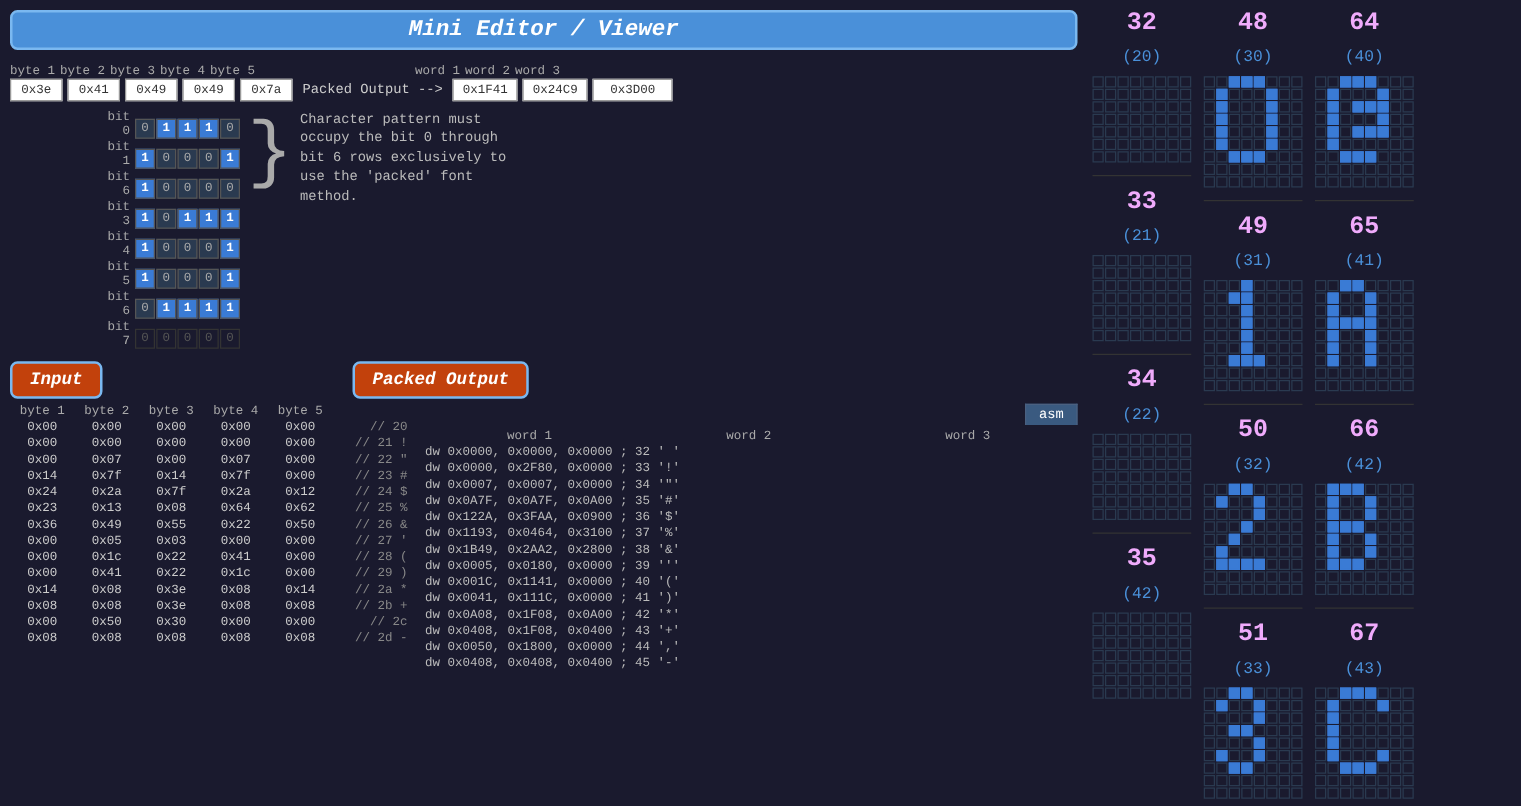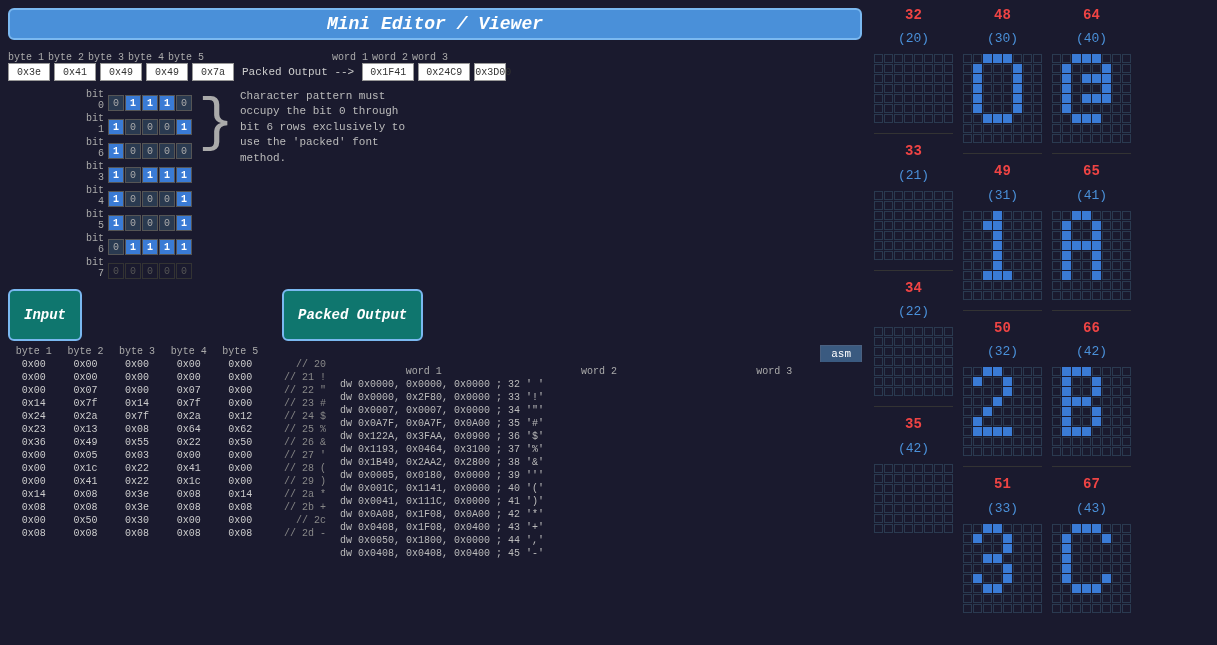--- a/index.html
+++ b/index.html
@@ -130,24 +130,24 @@
     }
     .brace-text {
       color: #bbb;
       font-size: 11px;
       max-width: 180px;
       line-height: 1.4;
     }
 
     
     .section-label {
-      background: #0f766e;
+      background: #c2410c;
       border: 2px solid #7ab8f0;
       border-radius: 6px;
-      padding: 16px 14px;
+      padding: 5px 14px;
       font-style: italic;
       font-size: 14px;
       font-weight: bold;
       color: white;
       display: inline-block;
     }
 
     
     .bottom-section {
       display: flex;
@@ -233,22 +233,22 @@
     }
 
     
     .char-column {
       display: flex;
       flex-direction: column;
       align-items: center;
       gap: 8px;
     }
     .char-number {
-      color: #ef4444;
-      font-size: 14px;
+      color: #f0abfc;
+      font-size: 20px;
       font-weight: bold;
       text-align: center;
       line-height: 1.1;
     }
     .char-sub {
       color: #4a90d9;
       font-size: 13px;
       text-align: center;
     }
     .char-grid {
@@ -296,21 +296,21 @@
         </div>
         <div class="byte-row">
           <div class="byte-box">0x3e</div>
           <div class="byte-box">0x41</div>
           <div class="byte-box">0x49</div>
           <div class="byte-box">0x49</div>
           <div class="byte-box">0x7a</div>
           <div class="packed-label">Packed Output --&gt;</div>
           <div class="byte-box" style="width:52px;">0x1F41</div>
           <div class="byte-box" style="width:52px;">0x24C9</div>
-          <div class="byte-box" style="width:32px;">0x3D00</div>
+          <div class="byte-box" style="width:64px;">0x3D00</div>
         </div>
       </div>
     </div>
 
     <div style="display:flex; align-items:flex-start; margin-left:60px; margin-top:4px;">
       <div class="bit-grid-container" id="bit-grid">
           <div class="bit-row-container">
             <div class="bit-row-label">bit 0</div>
             <div class="bit-cells">
               <div class="bit-cell off">0</div>

